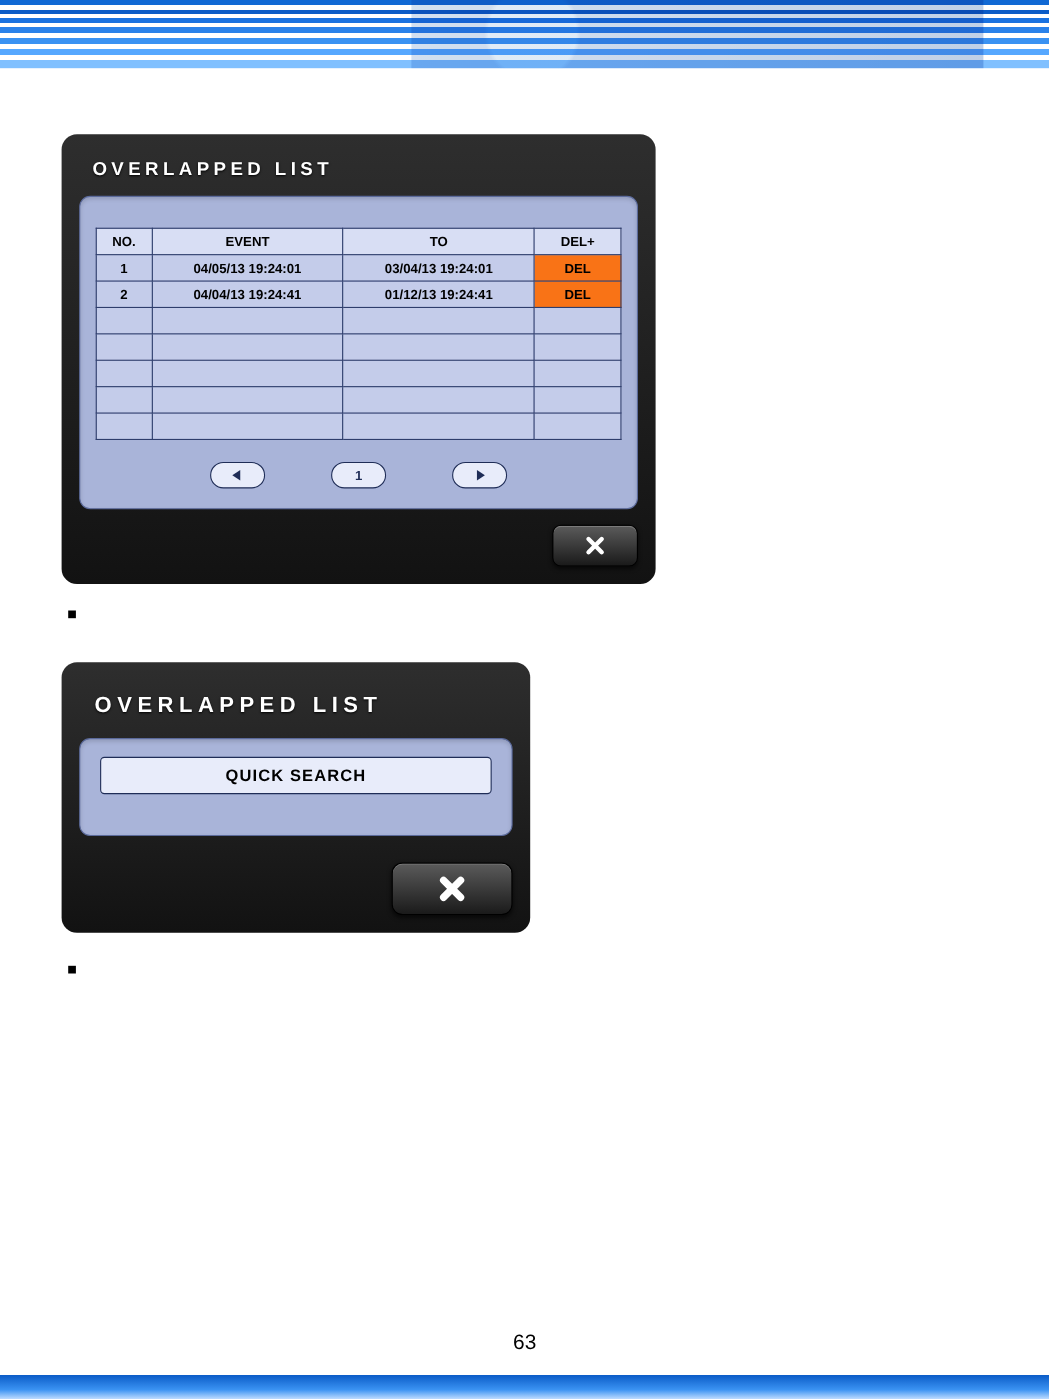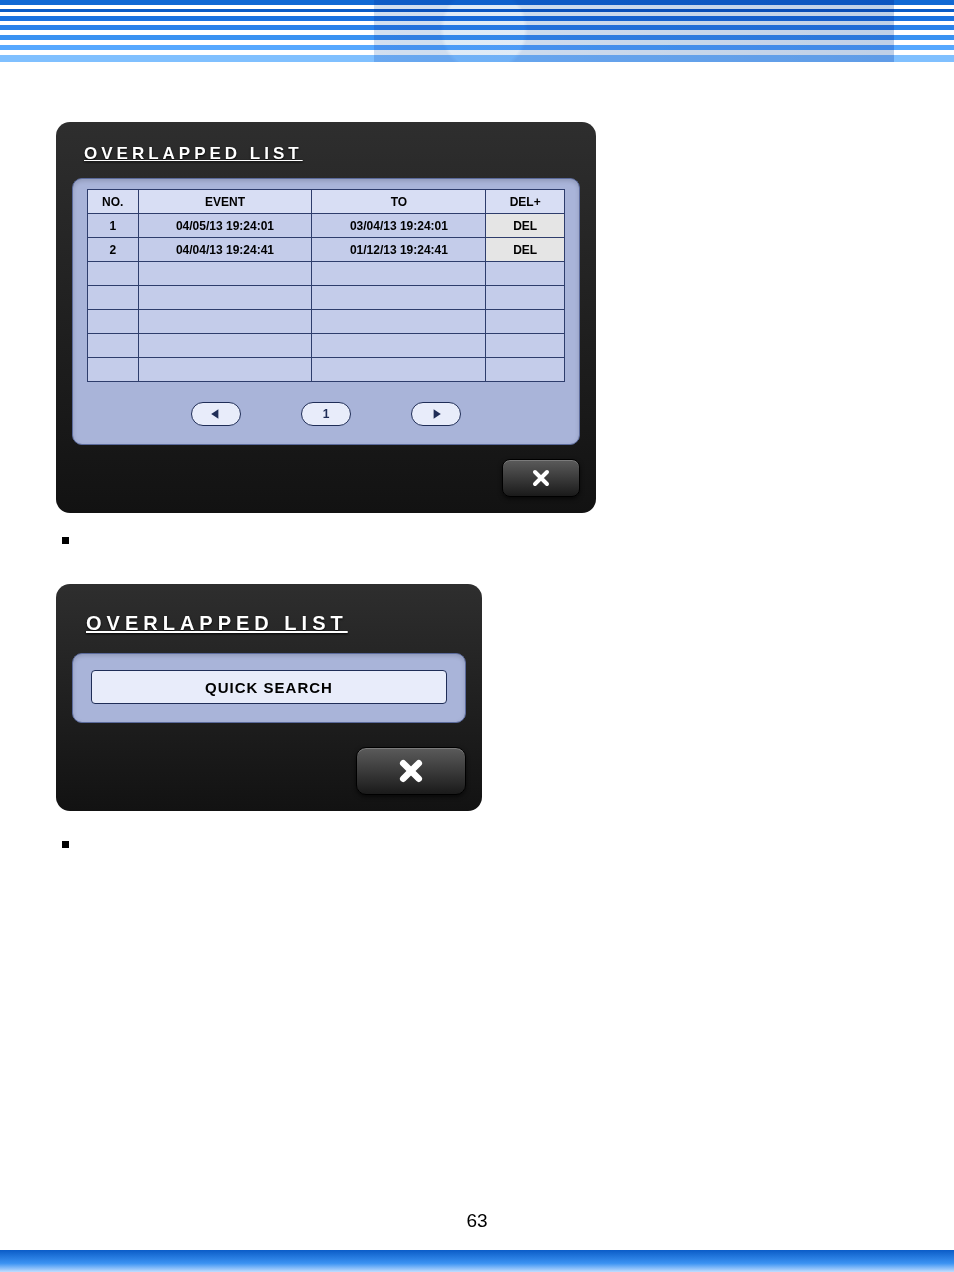--- a/index.html
+++ b/index.html
@@ -55,27 +55,26 @@
     padding: 14px 16px 16px 16px;
     color: #fff;
     position: relative;
   }
   .dvr-title {
     font-size: 17px;
     letter-spacing: 4px;
     font-weight: bold;
     padding: 8px 4px 14px 12px;
     text-shadow: 0 1px 2px #000;
-    text-decoration: underline;
   }
   .dvr-inner {
     background: #a9b4d9;
     border: 1px solid #5b6a9b;
     border-radius: 10px;
-    padding: 10px 14px 18px 14px;
+    padding: 28px 14px 18px 14px;
     box-shadow: inset 0 2px 4px rgba(0,0,0,0.15);
   }
 
   
   .panel1 { width: 540px; }
   .table {
     width: 100%;
     border-collapse: collapse;
     font-size: 12px;
     color: #000;
@@ -88,21 +87,21 @@
     font-weight: bold;
   }
   .table th {
     background: #d8def4;
     font-weight: bold;
   }
   .table .col-no   { width: 45px; }
   .table .col-from { width: 155px; }
   .table .col-to   { width: 155px; }
   .table .col-del  { width: 70px; }
-  .table td.del-btn { background:#e5e5e5; cursor:pointer; }
+  .table td.del-btn { background:#f97316; cursor:pointer; }
   .pager {
     display:flex;
     justify-content:center;
     gap:60px;
     margin-top:20px;
   }
   .pill {
     background:#e8ecfa;
     border:1px solid #1f2d57;
     border-radius:14px;
@@ -136,21 +135,21 @@
     width:7px;
     height:7px;
     background:#000;
     margin: 24px 0 40px 6px;
   }
   .bullet-square2 { margin: 30px 0 0 6px; }
 
   
   .panel2 { width: 426px; margin-top: 0; }
   .panel2 .dvr-title { font-size:20px; letter-spacing:5px; padding:14px 4px 18px 14px; }
-  .panel2 .dvr-inner { padding: 16px 18px 17px 18px; }
+  .panel2 .dvr-inner { padding: 16px 18px 36px 18px; }
   .search-btn {
     background:#e8ecfa;
     border:1px solid #1f2d57;
     border-radius:4px;
     height:34px;
     display:flex;
     align-items:center;
     justify-content:center;
     font-size:15px;
     font-weight:bold;

